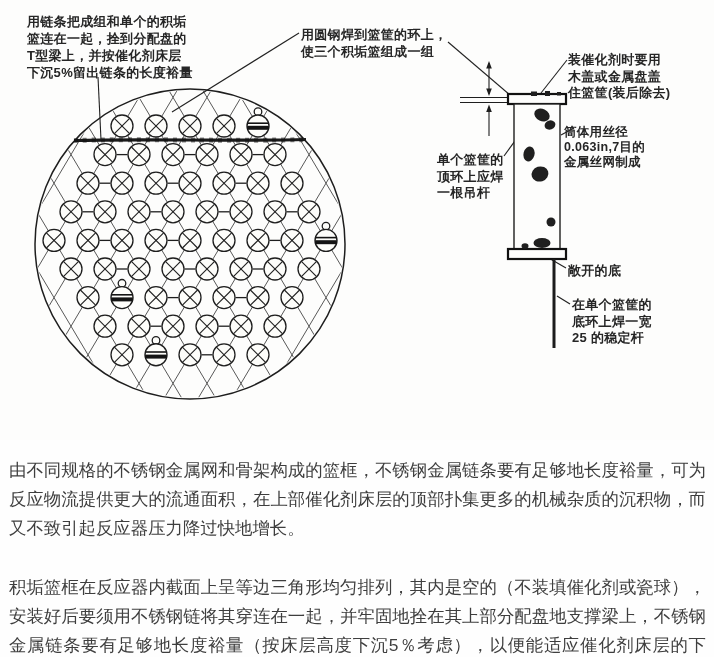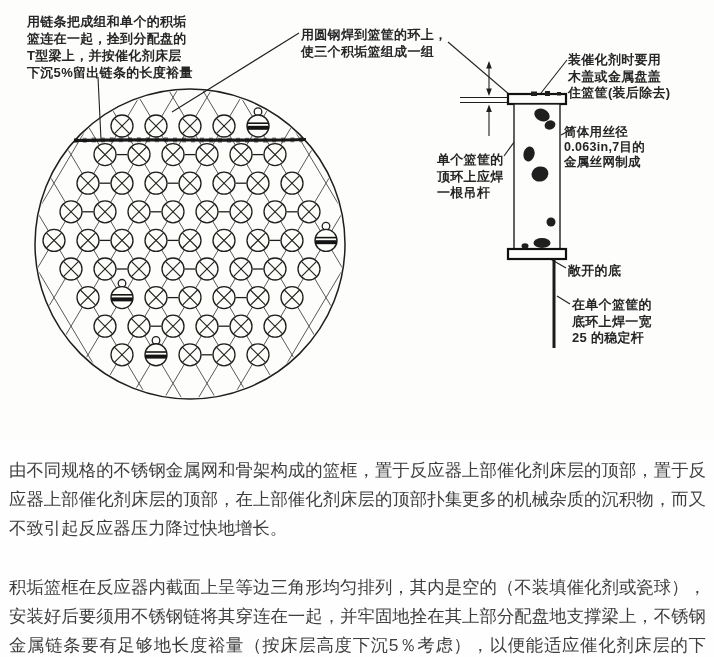--- a/index.html
+++ b/index.html
@@ -861,17 +861,17 @@
       <text x="568" y="275">敞开的底</text>
 
       <text x="572" y="309">在单个篮筐的</text>
       <text x="572" y="325.5">底环上焊一宽</text>
       <text x="572" y="342">25 的稳定杆</text>
     </g>
   </svg>
   </div>
 
   <div class="bodytext">
-    <p>由不同规格的不锈钢金属网和骨架构成的篮框，置于反应器上部催化剂床层的顶部，置于反应器上部催化剂床层的顶部，在上部催化剂床层的顶部扑集更多的机械杂质的沉积物，而又不致引起反应器压力降过快地增长。</p>
+    <p>由不同规格的不锈钢金属网和骨架构成的篮框，不锈钢金属链条要有足够地长度裕量，可为反应物流提供更大的流通面积，在上部催化剂床层的顶部扑集更多的机械杂质的沉积物，而又不致引起反应器压力降过快地增长。</p>
     <p>积垢篮框在反应器内截面上呈等边三角形均匀排列，其内是空的（不装填催化剂或瓷球），安装好后要须用不锈钢链将其穿连在一起，并牢固地拴在其上部分配盘地支撑梁上，不锈钢金属链条要有足够地长度裕量（按床层高度下沉5％考虑），以便能适应催化剂床层的下沉。</p>
   </div>
 
 </div>
 
 </body></html>

